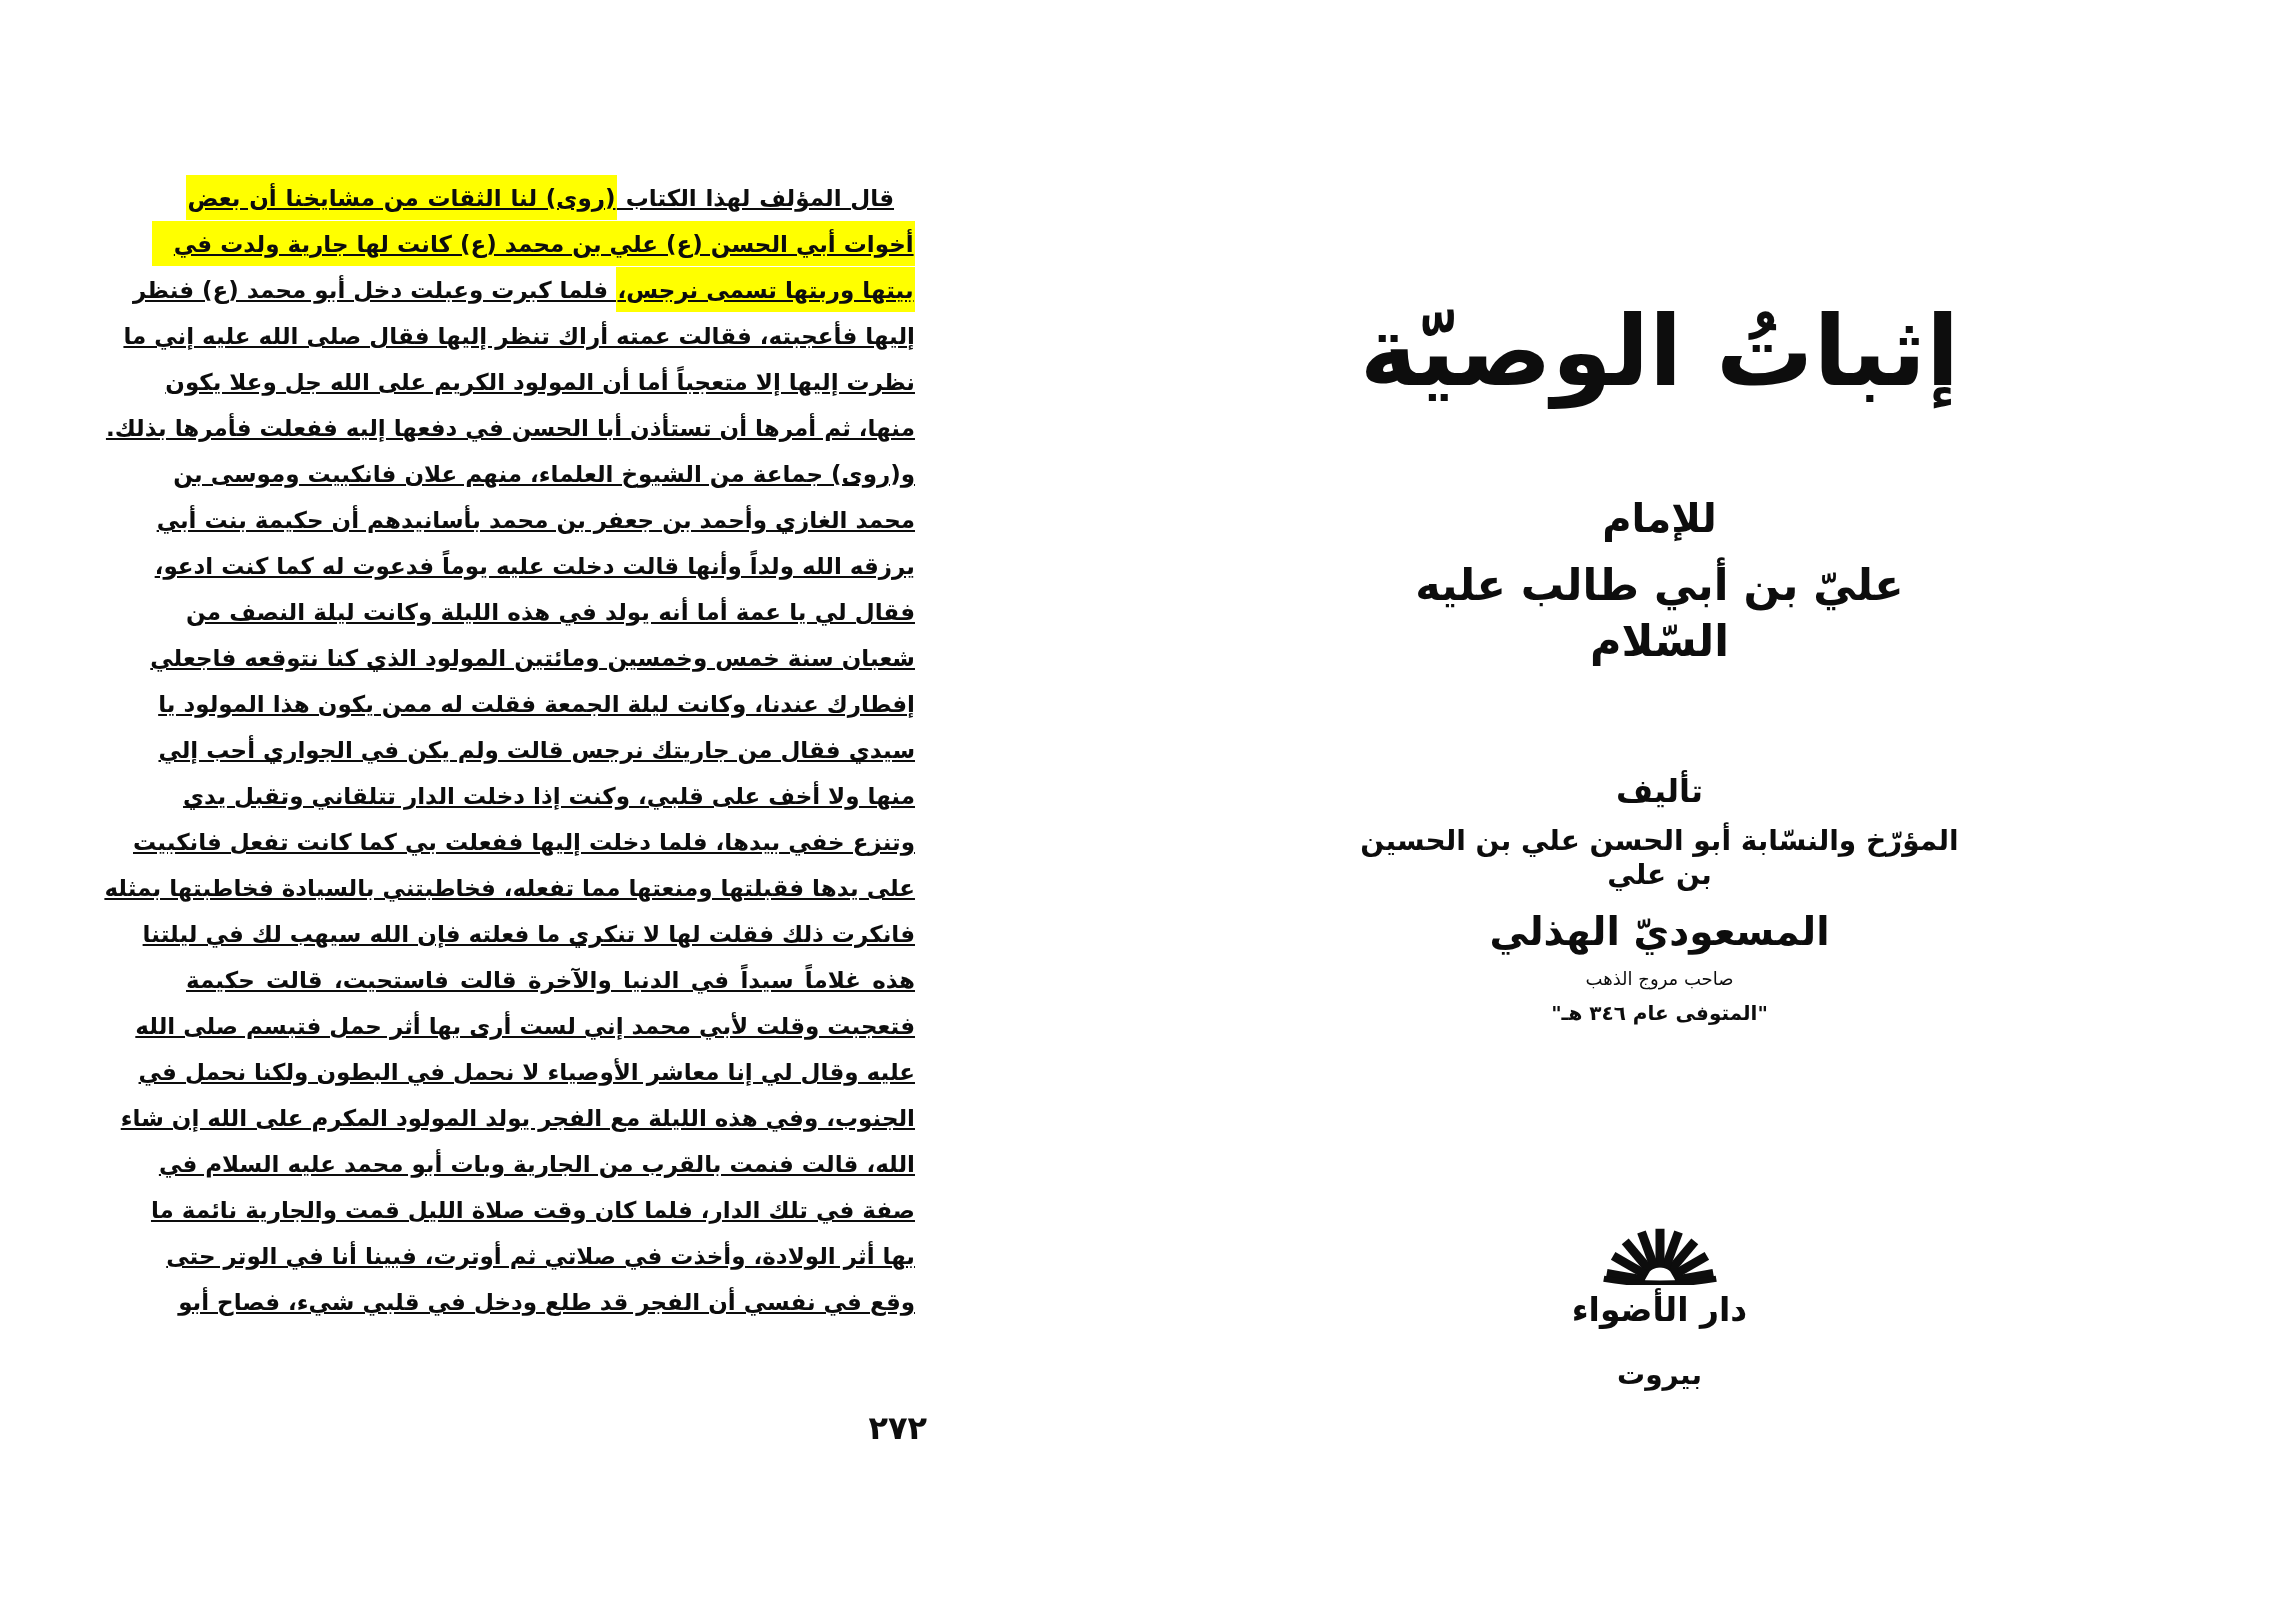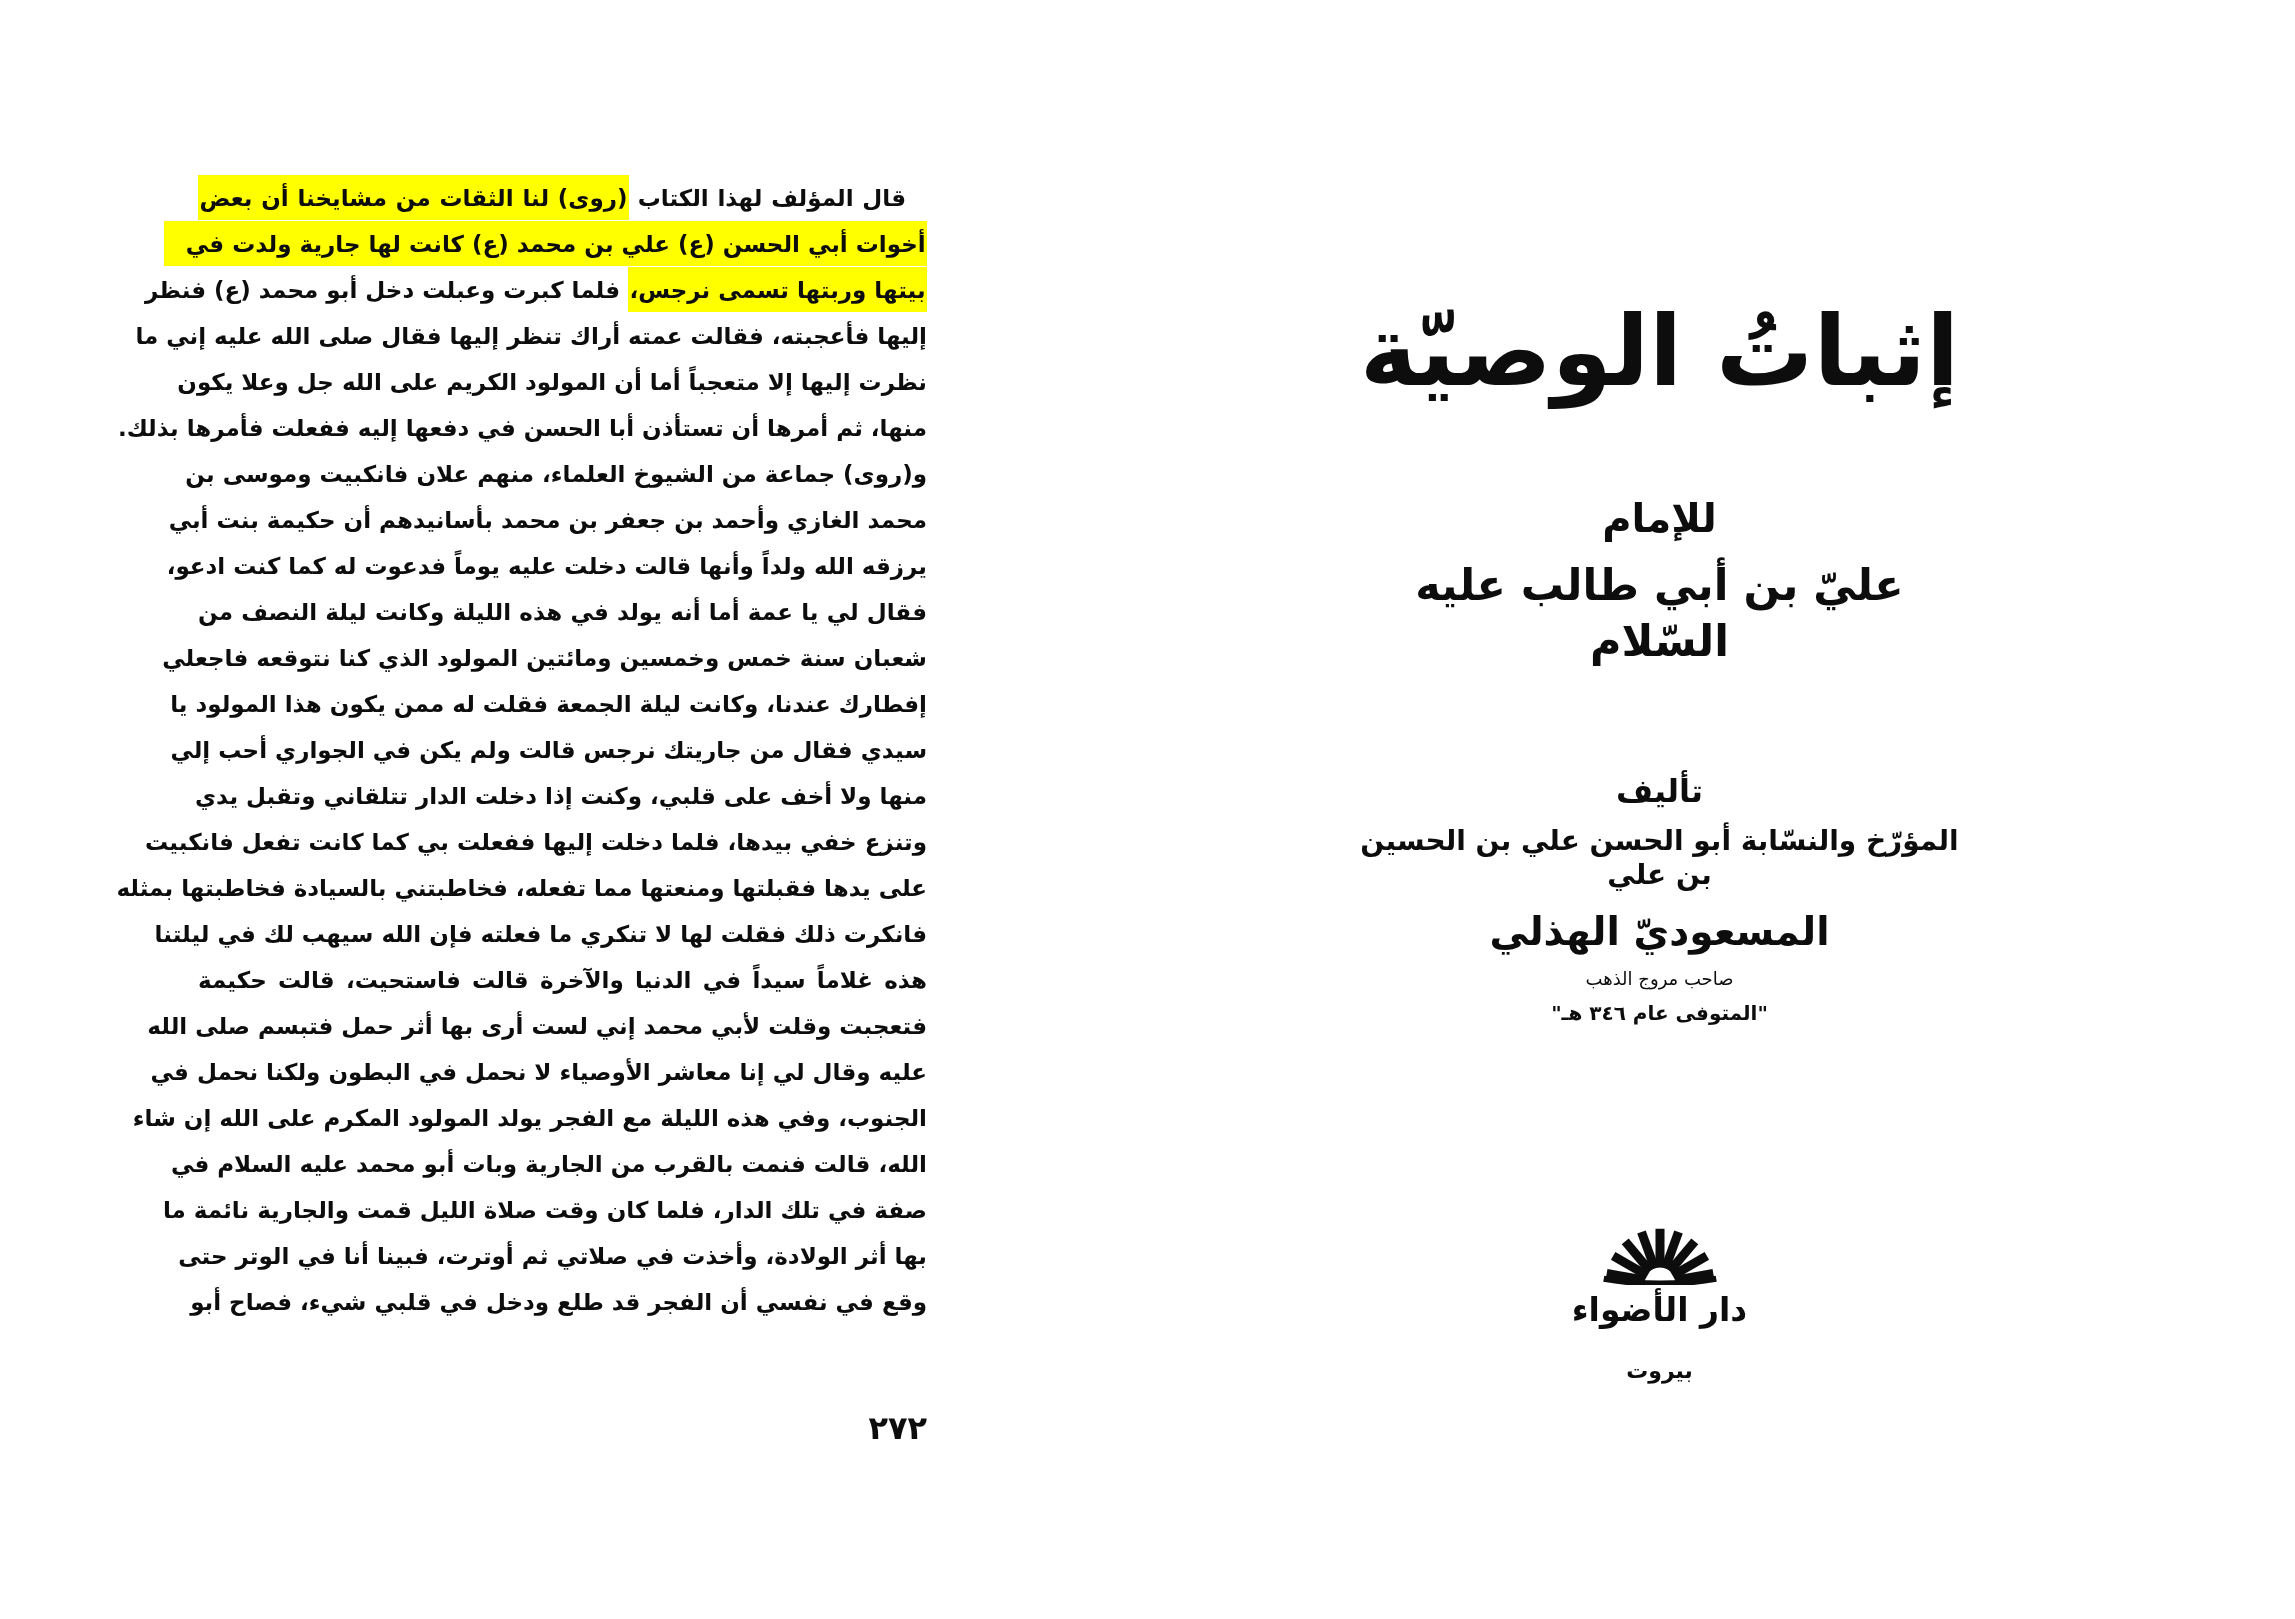--- a/index.html
+++ b/index.html
@@ -11,22 +11,23 @@
     position:relative;
     width:2295px;height:1619px;
     background:#ffffff;
     overflow:hidden;
     color:#0d0d0d;
   }
 
   
   .left-text{
     position:absolute;
-    left:198px;top:175px;width:729px;
+    left:186px;top:175px;width:729px;
     direction:rtl;
+    text-decoration:underline;
   }
   .line{
     white-space:nowrap;
     height:46px;line-height:46px;
     font-size:23px;font-weight:bold;
     text-align:justify;
     -moz-text-align-last:justify;
     text-align-last:justify;
     direction:rtl;
   }
@@ -94,21 +95,21 @@
   }
   .logo svg{display:block;margin:0 auto;}
   .publisher-name{
     margin-top:5.6px;
     font-size:33px;line-height:1.2;
     font-weight:bold;
     letter-spacing:2.1px;
   }
   .publisher-city{
     margin-top:28px;
-    font-size:22px;line-height:1.2;
+    font-size:28px;line-height:1.2;
     font-weight:bold;
     letter-spacing:4.2px;
   }
 </style>
 </head>
 <body>
 
 <div id="canvas">
 
   <div class="left-text">

